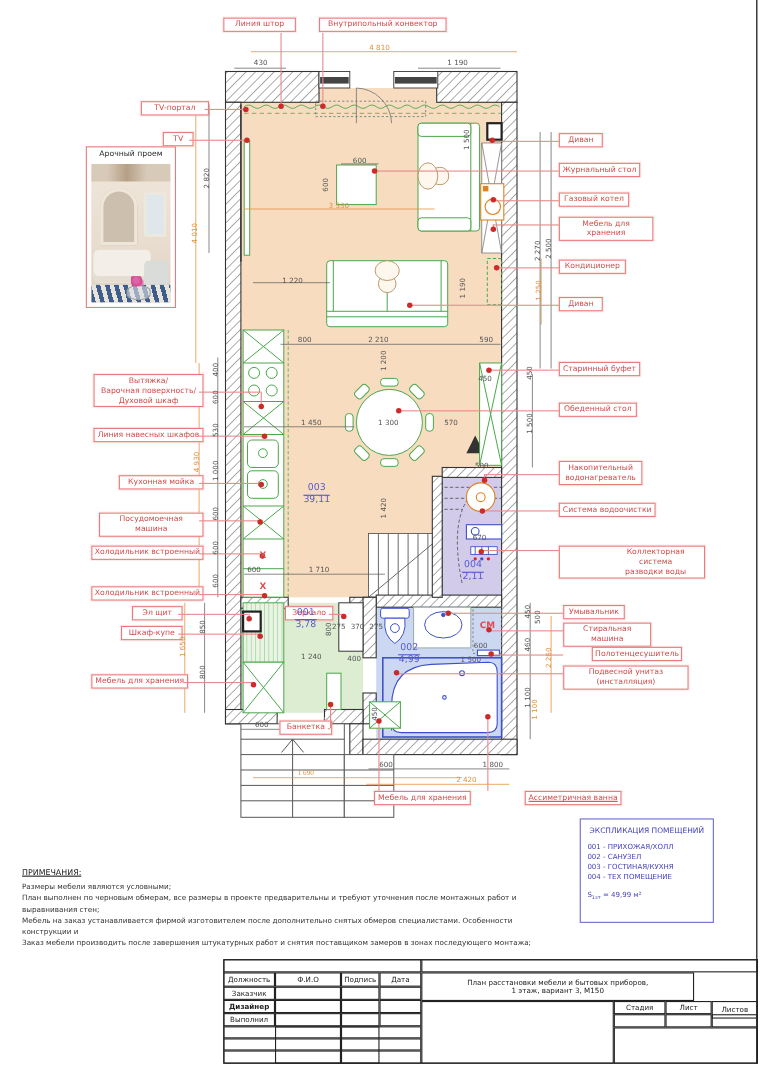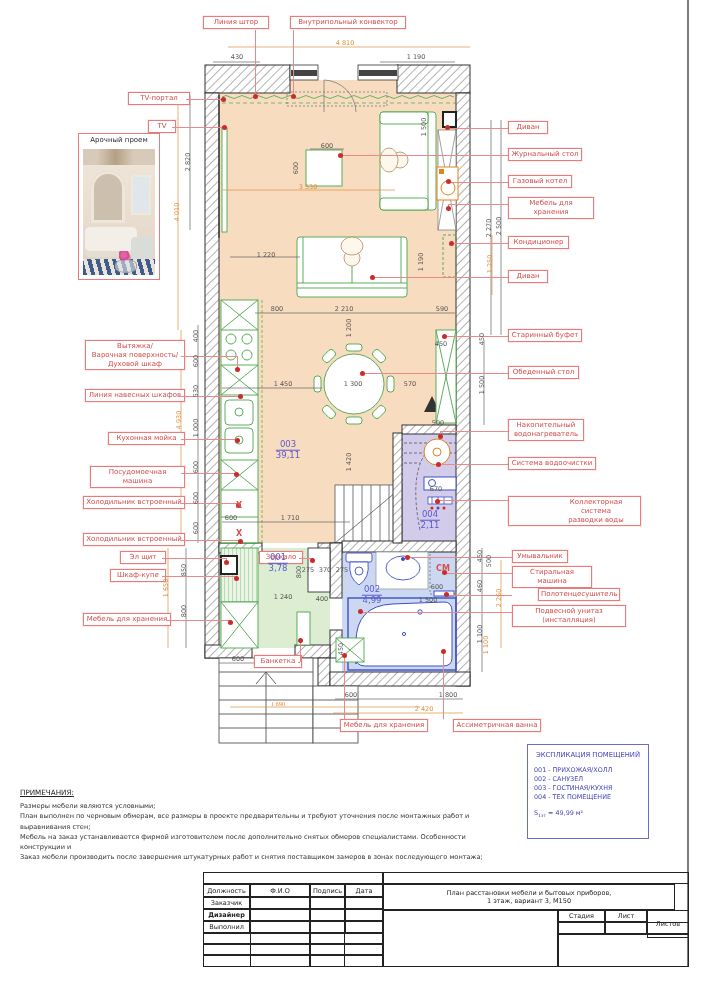--- a/index.html
+++ b/index.html
@@ -380,21 +380,21 @@
       <div class="lead" style="left: 299px; top: 558px; width: 13px; height: 1px;"></div>
       <div class="lead" style="left: 312px; top: 558px; width: 1px; height: 2px;"></div>
       <div class="dotr" style="left: 312px; top: 560px;"></div>
       <div class="callout" style="left: 254px; top: 655px; width: 42px;">Банкетка</div>
       <div class="lead" style="left: 298px; top: 662px; width: 2px; height: 1px;"></div>
       <div class="lead" style="left: 300px; top: 640px; width: 1px; height: 22px;"></div>
       <div class="dotr" style="left: 300px; top: 640px;"></div>
       <div class="callout" style="left: 340px; top: 719px; width: 82px;">Мебель для хранения</div>
       <div class="lead" style="left: 344px; top: 655px; width: 1px; height: 64px;"></div>
       <div class="dotr" style="left: 344px; top: 655px;"></div>
-      <div class="callout" style="left: 453px; top: 719px; width: 82px;">Ассиметричная ванна</div>
+      <div class="callout" style="left: 477px; top: 719px; width: 82px; text-decoration: underline;">Ассиметричная ванна</div>
       <div class="lead" style="left: 443px; top: 651px; width: 1px; height: 68px;"></div>
       <div class="dotr" style="left: 443px; top: 651px;"></div>
       <div class="callout" style="left: 508px; top: 121px; width: 34px;">Диван</div>
       <div class="lead" style="left: 447px; top: 128px; width: 61px; height: 1px;"></div>
       <div class="lead" style="left: 447px; top: 127px; width: 1px; height: 1px;"></div>
       <div class="dotr" style="left: 447px; top: 127px;"></div>
       <div class="callout" style="left: 508px; top: 148px; width: 68px;">Журнальный стол</div>
       <div class="lead" style="left: 340px; top: 155px; width: 168px; height: 1px;"></div>
       <div class="dotr" style="left: 340px; top: 155px;"></div>
       <div class="callout" style="left: 508px; top: 175px; width: 58px;">Газовый котел</div>
@@ -561,27 +561,27 @@
   <div class="tb" style="left:345px;top:909px;width:38px;height:12px;"></div>
   <div class="tb" style="left:250px;top:921px;width:60px;height:12px;"></div>
   <div class="tb" style="left:310px;top:921px;width:35px;height:12px;"></div>
   <div class="tb" style="left:345px;top:921px;width:38px;height:12px;"></div>
   <div class="tb" style="left:203px;top:933px;width:180px;height:11px;"></div>
   <div class="tb" style="left:203px;top:944px;width:180px;height:11px;"></div>
   <div class="tb" style="left:203px;top:955px;width:180px;height:12px;"></div>
   <div class="tb" style="left:250px;top:933px;width:60px;height:34px;"></div>
   <div class="tb" style="left:310px;top:933px;width:35px;height:34px;"></div>
   <div class="tb" style="left:383px;top:872px;width:306px;height:12px;"></div>
-  <div class="tb lbl" style="left:383px;top:884px;width:292px;height:26px;flex-direction:column;">
+  <div class="tb lbl" style="left:383px;top:884px;width:248px;height:26px;flex-direction:column;">
     <div>План расстановки мебели и бытовых приборов,</div>
     <div>1 этаж, вариант 3, М150</div>
   </div>
   <div class="tb lbl" style="left:558px;top:910px;width:47px;height:12px;">Стадия</div>
   <div class="tb lbl" style="left:605px;top:910px;width:42px;height:12px;">Лист</div>
-  <div class="tb lbl" style="left:647px;top:910px;width:42px;height:28px;">Листов</div>
+  <div class="tb lbl" style="left:647px;top:910px;width:42px;height:16px;">Листов</div>
   <div class="tb" style="left:558px;top:922px;width:47px;height:12px;"></div>
   <div class="tb" style="left:605px;top:922px;width:42px;height:12px;"></div>
   <div class="tb" style="left:647px;top:922px;width:42px;height:12px;"></div>
   <div class="tb" style="left:558px;top:934px;width:131px;height:33px;"></div>
   <div class="tb" style="left:383px;top:910px;width:175px;height:57px;"></div>
 </div>
 
 </div>
 
 </body></html>

